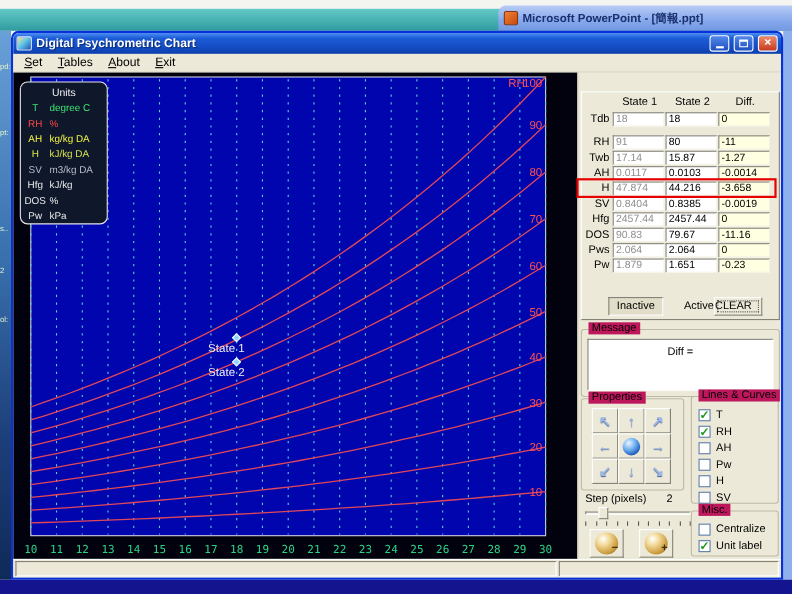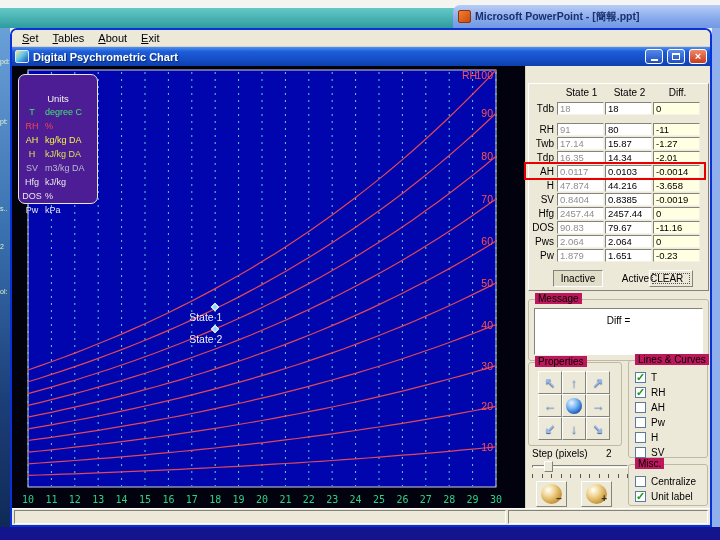--- a/index.html
+++ b/index.html
@@ -32,21 +32,21 @@
   .glyph-min{width:7px;height:2px;background:#fff;margin-top:7px}
   .glyph-rest{width:8px;height:7px;border:1px solid #fff;border-top-width:2px}
   #menubar{height:17px;background:#ece9d8;display:flex;align-items:center;padding-left:3px;border-bottom:1px solid #d8d4c0}
   .menu-item{font-size:11px;padding:1px 7px}
   .menu-item::first-letter{text-decoration:underline}
 
   #contentwrap{display:flex;height:442px}
   
   #chartarea{width:513px;height:442px;position:relative;background:#02020e}
   #chartsvg{position:absolute;left:0;top:0}
-  #unitsbox{position:absolute;left:6px;top:8px;width:80px;height:130px;background:#4c1d95;border:1px solid #e6e6e6;border-radius:7px;padding-top:18px}
+  #unitsbox{position:absolute;left:6px;top:8px;width:80px;height:130px;background:#0f172a;border:1px solid #e6e6e6;border-radius:7px;padding-top:4px}
   #unitstitle{text-align:center;font-size:9.5px;color:#f0f0f0;margin-bottom:1px}
   .urow{display:flex;height:14px;line-height:14px;font-size:9px}
   .usym{width:26px;text-align:center}
   .uunit{flex:1}
   #patm{position:absolute;left:92px;top:9px;font-size:13px;color:#a8aab4;letter-spacing:.4px}
   .statemarker{position:absolute;width:6px;height:6px;transform:rotate(45deg);background:#8fd4ff;border:1px solid #eaf6ff}
   .statelabel{position:absolute;color:#f0f0f0;font-size:10.5px;white-space:nowrap}
 
   
   #panel{width:185px;height:442px;position:relative;background:#ece9d8;font-size:10px;border-left:1px solid #d8d4c0}
@@ -118,39 +118,39 @@
       <span class="frag" style="top: 30px;">pd:</span>
       <span class="frag" style="top: 90px;">pt:</span>
       <span class="frag" style="top: 177px;">s..</span>
       <span class="frag" style="top: 215px;">2</span>
       <span class="frag" style="top: 260px;">ol:</span>
     </div>
   <div id="pptedge" class="abs"></div>
   <div id="bottomband" class="abs"></div>
 
   <div id="appwin" class="abs">
-    <div id="menubar">
-        <span class="menu-item">Set</span>
-        <span class="menu-item">Tables</span>
-        <span class="menu-item">About</span>
-        <span class="menu-item">Exit</span>
-      </div>
     <div id="titlebar">
       <span id="appicon"></span>
       <span id="apptitle">Digital Psychrometric Chart</span>
       <span class="wbtn">
           <span class="glyph-min"></span>
         </span>
       <span class="wbtn">
           <span class="glyph-rest"></span>
         </span>
       <span class="wbtn close">
           <span>×</span>
         </span>
     </div>
+    <div id="menubar">
+        <span class="menu-item">Set</span>
+        <span class="menu-item">Tables</span>
+        <span class="menu-item">About</span>
+        <span class="menu-item">Exit</span>
+      </div>
 
     <div id="contentwrap">
       <div id="chartarea">
         <svg id="chartsvg" width="513" height="442">
             <rect x="16" y="4" width="468" height="417" fill="#0105ad" stroke="#d0d0e0" stroke-width="1"></rect>
             <line x1="16" y1="6" x2="16" y2="420" stroke="#58d4d4" stroke-dasharray="2 5" stroke-width="1"></line>
             <line x1="39.400000000000006" y1="6" x2="39.400000000000006" y2="420" stroke="#58d4d4" stroke-dasharray="2 5" stroke-width="1"></line>
             <line x1="62.800000000000004" y1="6" x2="62.800000000000004" y2="420" stroke="#58d4d4" stroke-dasharray="2 5" stroke-width="1"></line>
             <line x1="86.2" y1="6" x2="86.2" y2="420" stroke="#58d4d4" stroke-dasharray="2 5" stroke-width="1"></line>
             <line x1="109.60000000000001" y1="6" x2="109.60000000000001" y2="420" stroke="#58d4d4" stroke-dasharray="2 5" stroke-width="1"></line>
@@ -274,26 +274,20 @@
                 <span class="tcell c2">80</span>
                 <span class="tcell c3">-11</span>
               </div>
               <div class="trow">
                 <span class="tlabel">Twb</span>
                 <span class="tcell c1">17.14</span>
                 <span class="tcell c2">15.87</span>
                 <span class="tcell c3">-1.27</span>
               </div>
               <div class="trow">
-                <span class="tlabel">Tdp</span>
-                <span class="tcell c1">16.35</span>
-                <span class="tcell c2">14.34</span>
-                <span class="tcell c3">-2.01</span>
-              </div>
-              <div class="trow">
                 <span class="tlabel">AH</span>
                 <span class="tcell c1">0.0117</span>
                 <span class="tcell c2">0.0103</span>
                 <span class="tcell c3">-0.0014</span>
               </div>
               <div class="trow">
                 <span class="tlabel">H</span>
                 <span class="tcell c1">47.874</span>
                 <span class="tcell c2">44.216</span>
                 <span class="tcell c3">-3.658</span>

